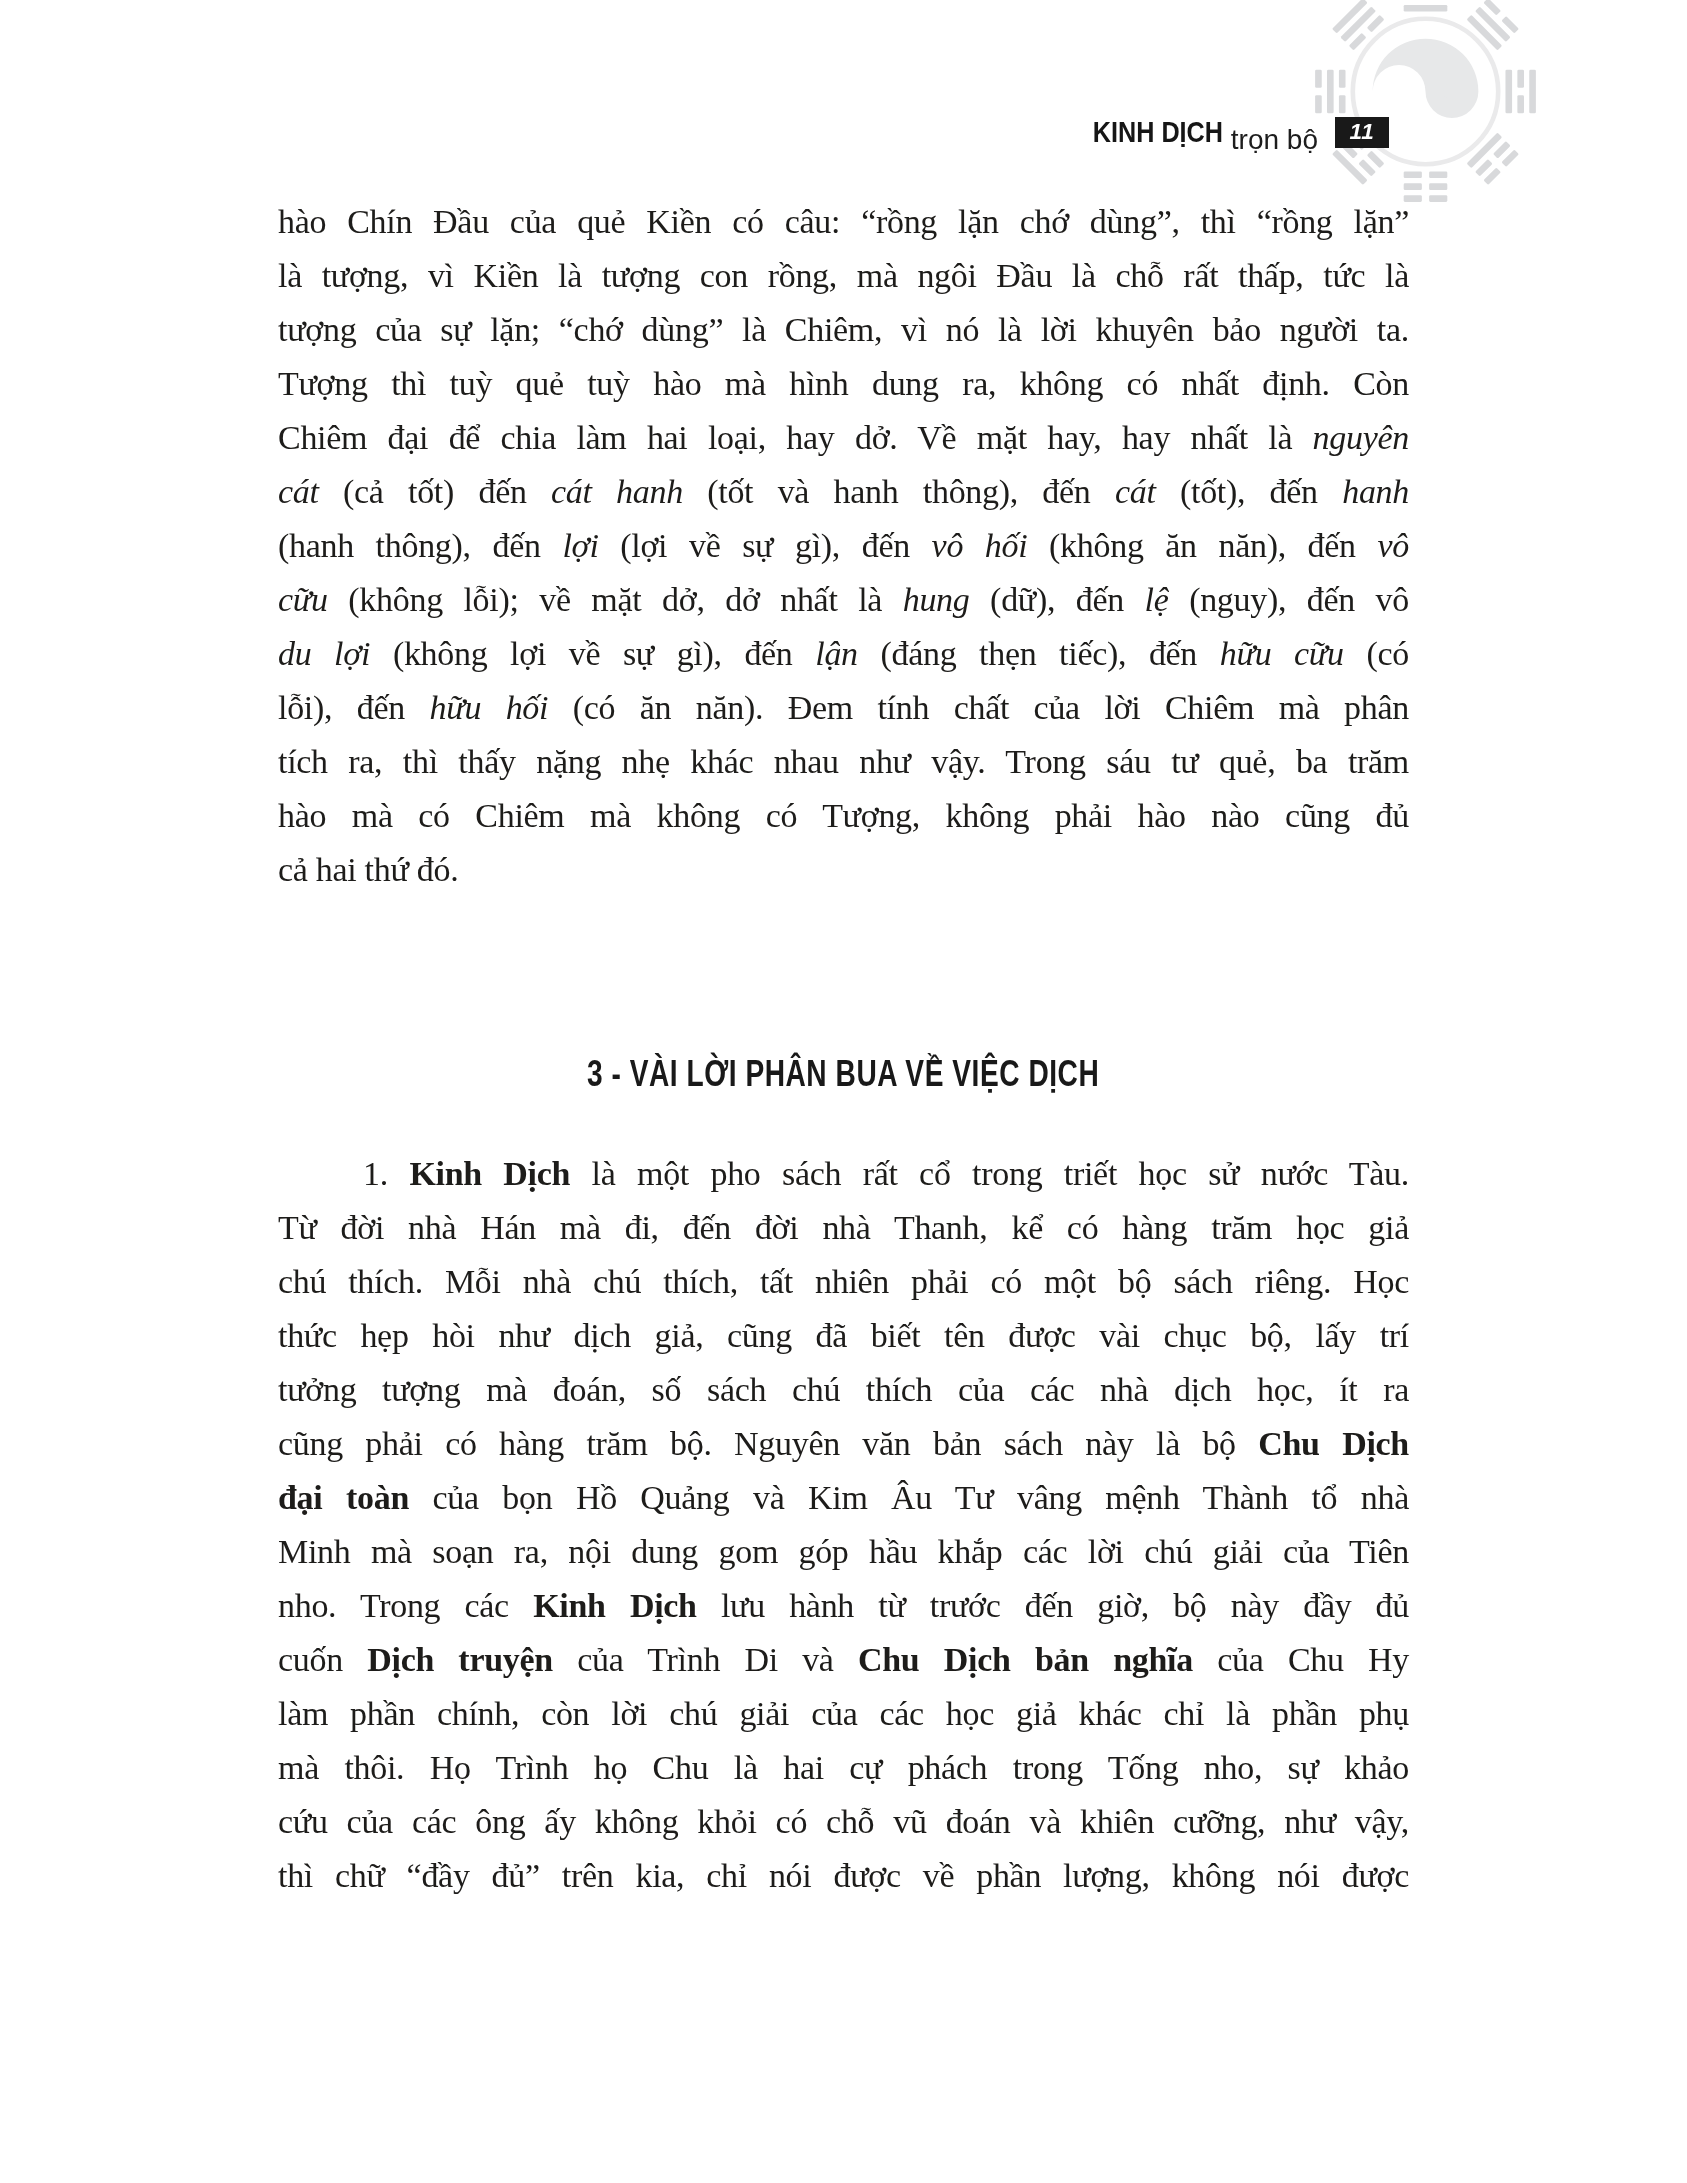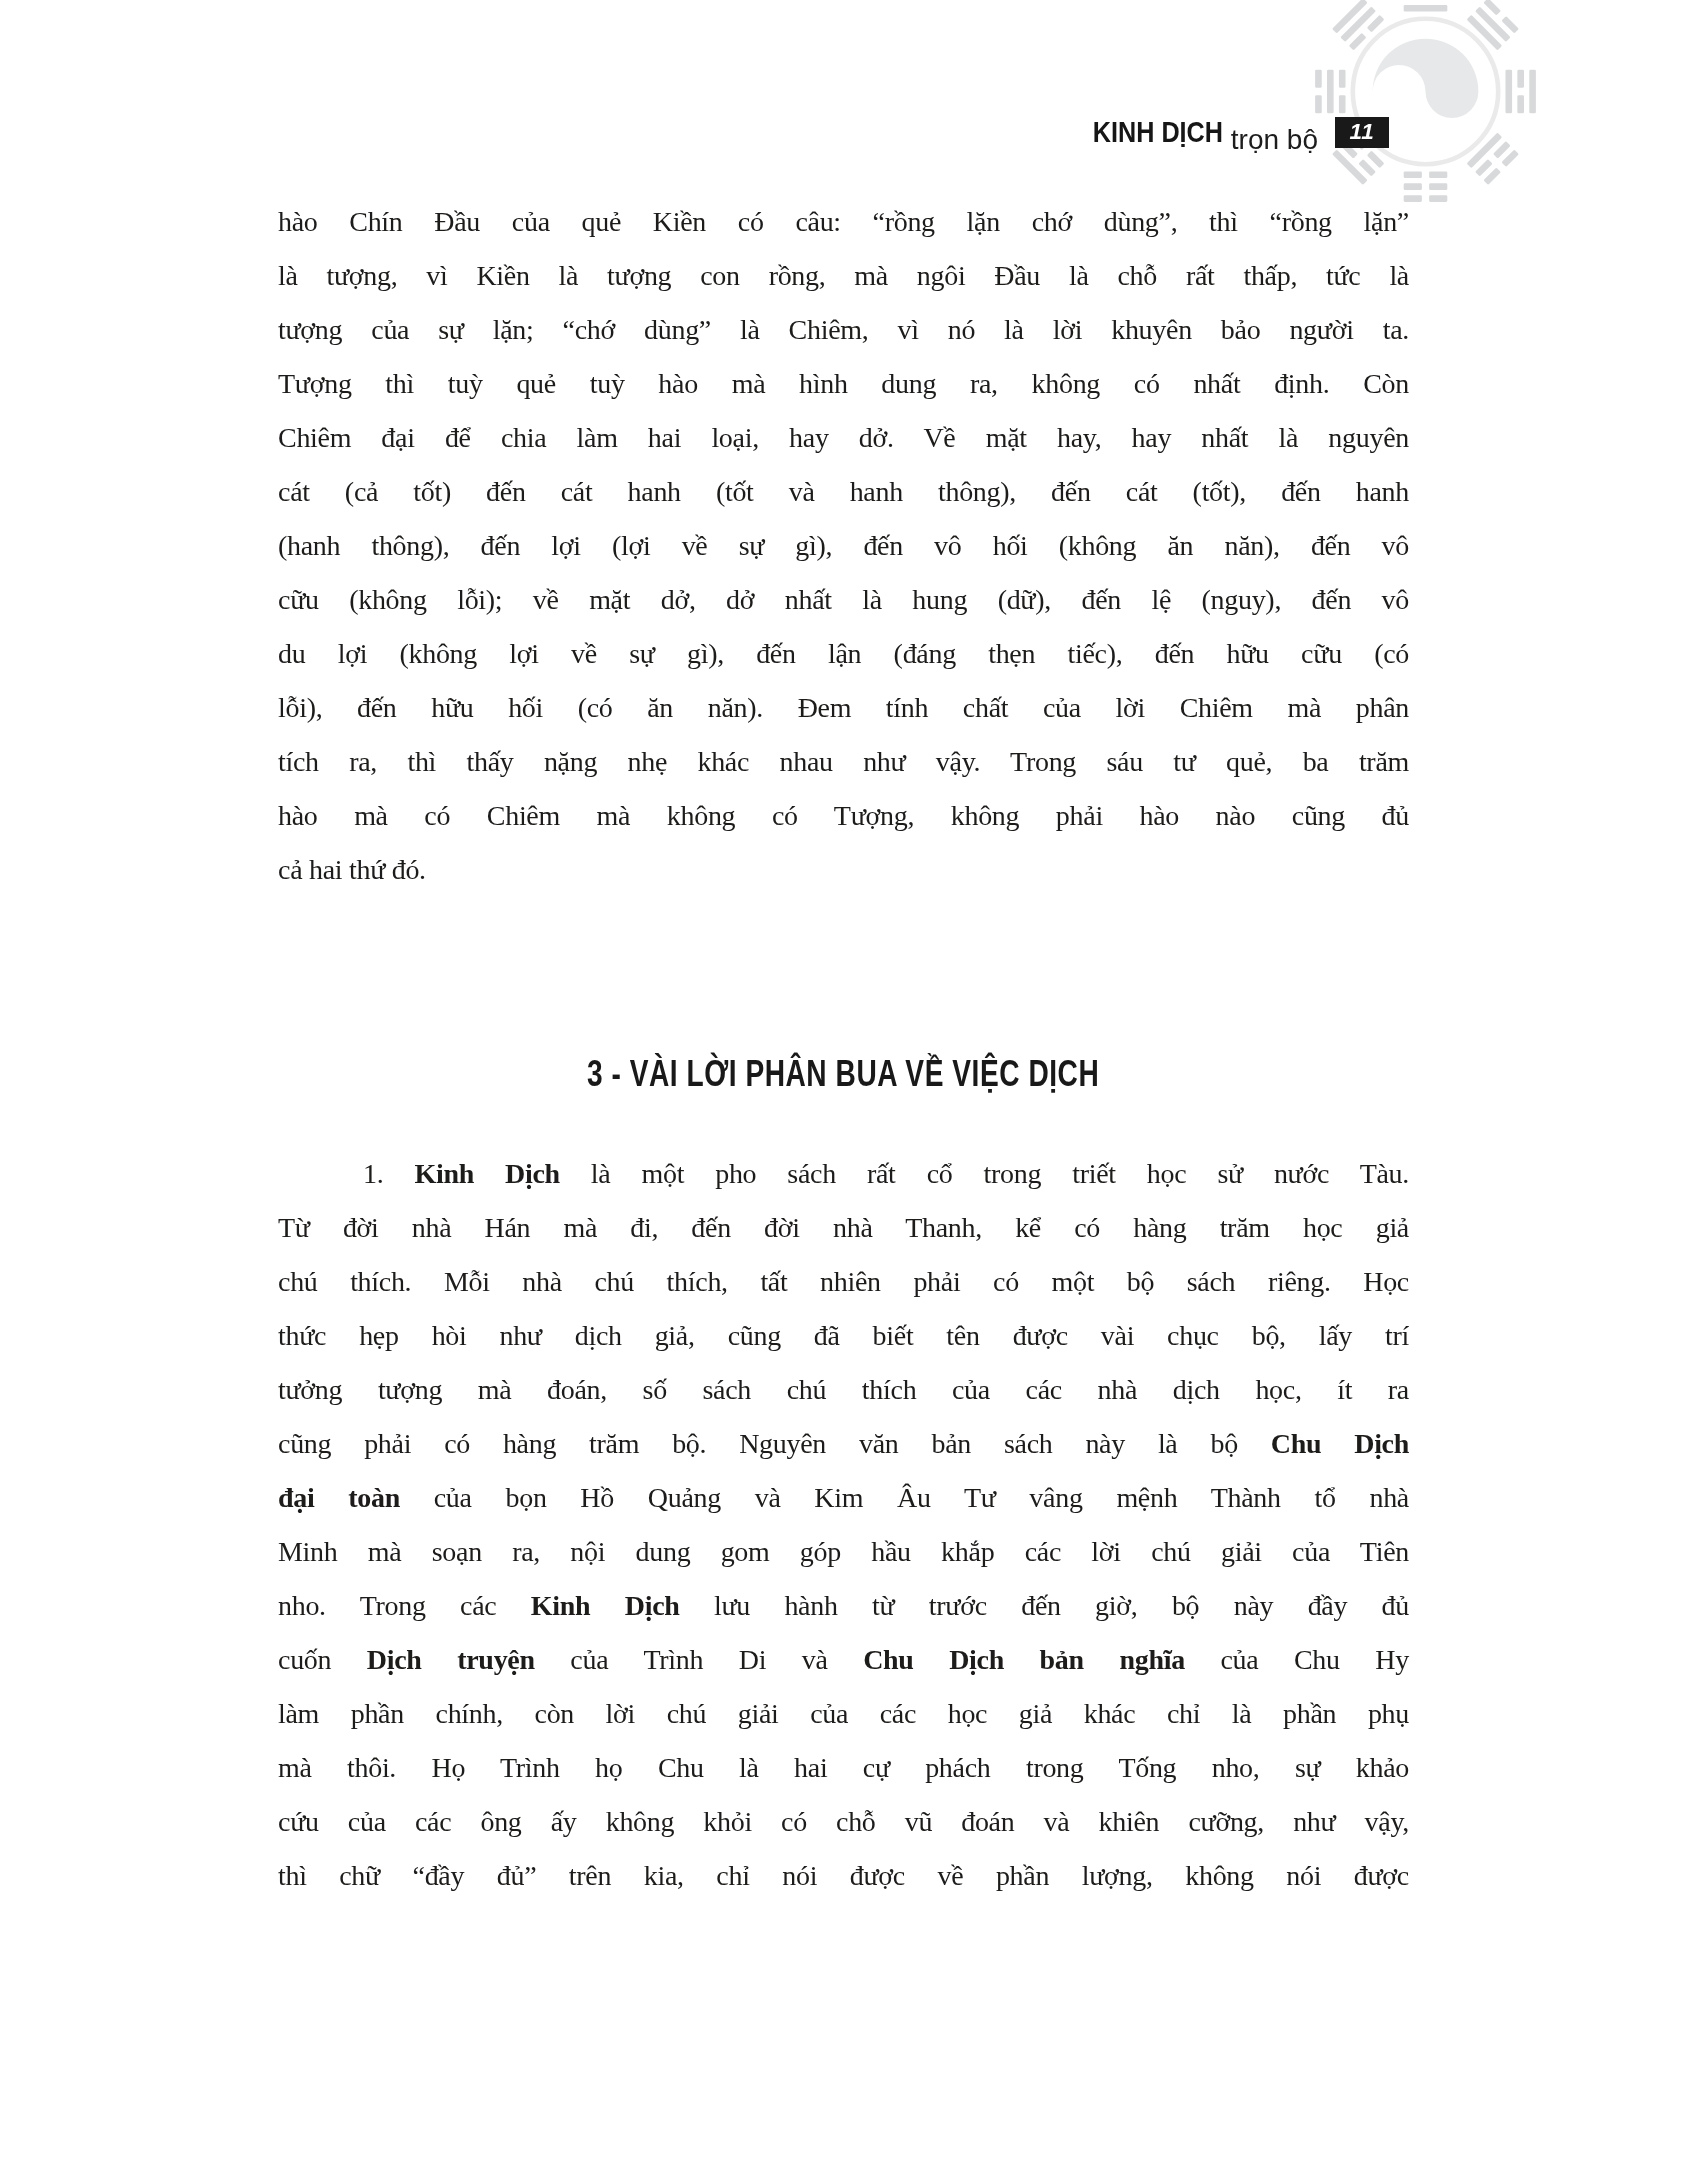--- a/index.html
+++ b/index.html
@@ -37,27 +37,27 @@
   .pagebox span {
     font-family: "Liberation Sans", "DejaVu Sans", sans-serif;
     font-weight: 700; font-size: 22.5px; color: #ffffff; letter-spacing: 0.7px; font-style: italic;
   }
   
   .para { position: absolute; left: 278px; width: 1131px; }
   .para1 { top: 195px; }
   .para2 { top: 1147px; }
   .line {
     height: 54px; line-height: 54px;
-    font-size: 28px; color: #1d1c1a;
+    font-size: 34px; color: #1d1c1a;
     letter-spacing: -0.3px;
     text-align: justify; text-align-last: justify;
   }
   .line.lastline { text-align-last: left; }
   .line.indent { text-indent: 85px; }
-  .r-i { }
+  .r-i { font-style: italic; }
   .r-b { font-weight: 700; }
   
   .heading {
     position: absolute; left: 278px; top: 1053px; width: 1131px;
     margin: 0; text-align: center;
   }
   .headinner {
     display: inline-block;
     transform: scaleX(0.76); transform-origin: center;
     font-family: "Liberation Sans", "DejaVu Sans", sans-serif;

